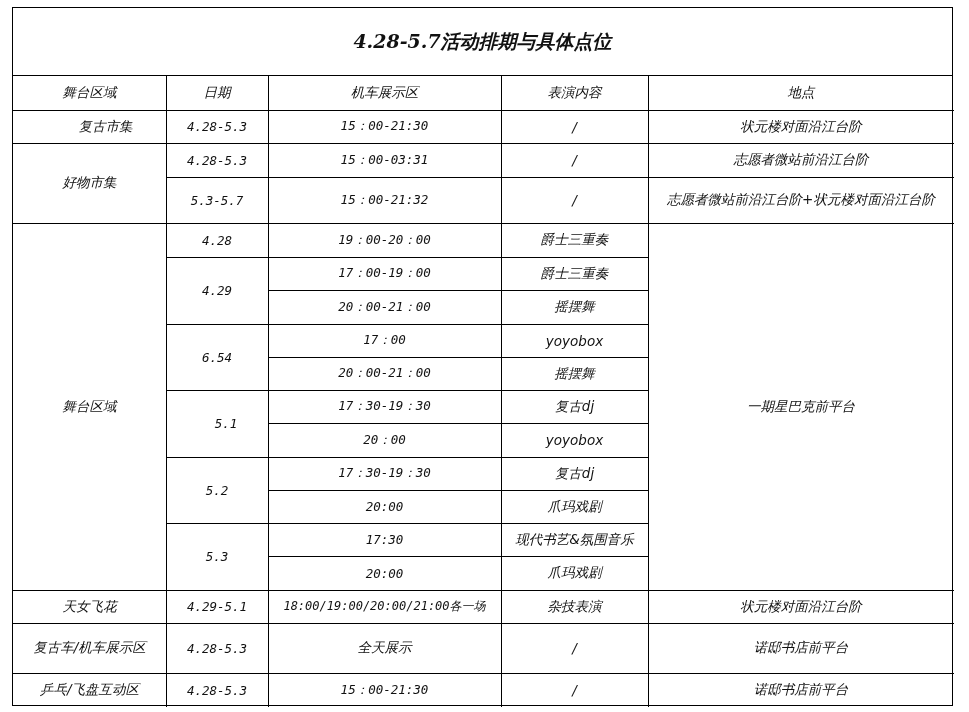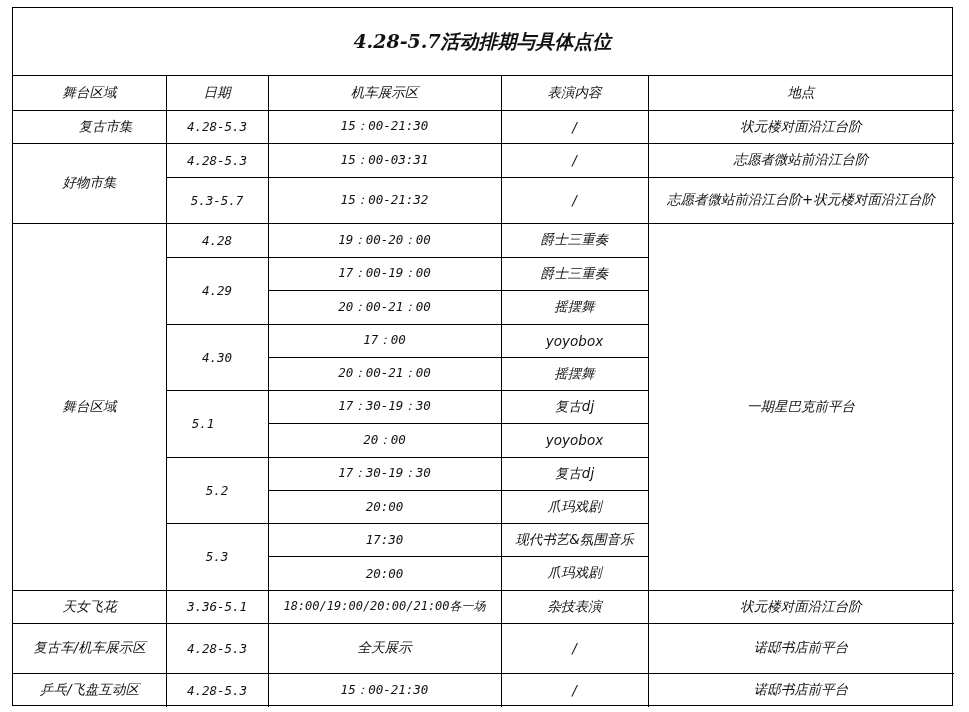--- a/index.html
+++ b/index.html
@@ -51,46 +51,46 @@
   <div class="cell num" style="left:153px;top:215px;width:102px;height:34px">4.28</div>
   <div class="cell num" style="left:255px;top:215px;width:233px;height:34px">19：00-20：00</div>
   <div class="cell" style="left:488px;top:215px;width:147px;height:34px">爵士三重奏</div>
 
   <div class="cell num" style="left:153px;top:249px;width:102px;height:67px">4.29</div>
   <div class="cell num" style="left:255px;top:249px;width:233px;height:33px">17：00-19：00</div>
   <div class="cell" style="left:488px;top:249px;width:147px;height:33px">爵士三重奏</div>
   <div class="cell num" style="left:255px;top:282px;width:233px;height:34px">20：00-21：00</div>
   <div class="cell" style="left:488px;top:282px;width:147px;height:34px">摇摆舞</div>
 
-  <div class="cell num" style="left:153px;top:316px;width:102px;height:66px">4.30</div>
+  <div class="cell num" style="left:153px;top:316px;width:102px;height:66px">6.54</div>
   <div class="cell num" style="left:255px;top:316px;width:233px;height:33px">17：00</div>
   <div class="cell" style="left:488px;top:316px;width:147px;height:33px">yoyobox</div>
   <div class="cell num" style="left:255px;top:349px;width:233px;height:33px">20：00-21：00</div>
   <div class="cell" style="left:488px;top:349px;width:147px;height:33px">摇摆舞</div>
 
-  <div class="cell num" style="left:139px;top:382px;width:102px;height:67px">5.1</div>
+  <div class="cell num" style="left:162px;top:382px;width:102px;height:67px">5.1</div>
   <div class="cell num" style="left:255px;top:382px;width:233px;height:33px">17：30-19：30</div>
   <div class="cell" style="left:488px;top:382px;width:147px;height:33px">复古dj</div>
   <div class="cell num" style="left:255px;top:415px;width:233px;height:34px">20：00</div>
   <div class="cell" style="left:488px;top:415px;width:147px;height:34px">yoyobox</div>
 
   <div class="cell num" style="left:153px;top:449px;width:102px;height:66px">5.2</div>
   <div class="cell num" style="left:255px;top:449px;width:233px;height:33px">17：30-19：30</div>
   <div class="cell" style="left:488px;top:449px;width:147px;height:33px">复古dj</div>
   <div class="cell num" style="left:255px;top:482px;width:233px;height:33px">20:00</div>
   <div class="cell" style="left:488px;top:482px;width:147px;height:33px">爪玛戏剧</div>
 
   <div class="cell num" style="left:153px;top:515px;width:102px;height:67px">5.3</div>
   <div class="cell num" style="left:255px;top:515px;width:233px;height:33px">17:30</div>
   <div class="cell" style="left:488px;top:515px;width:147px;height:33px">现代书艺&amp;氛围音乐</div>
   <div class="cell num" style="left:255px;top:548px;width:233px;height:34px">20:00</div>
   <div class="cell" style="left:488px;top:548px;width:147px;height:34px">爪玛戏剧</div>
 
   <div class="cell" style="left:0;top:582px;width:153px;height:33px">天女飞花</div>
-  <div class="cell num" style="left:153px;top:582px;width:102px;height:33px">3.36-5.1</div>
+  <div class="cell num" style="left:153px;top:582px;width:102px;height:33px">4.29-5.1</div>
   <div class="cell num" style="left:255px;top:582px;width:233px;height:33px;font-size:12px">18:00/19:00/20:00/21:00各一场</div>
   <div class="cell" style="left:488px;top:582px;width:147px;height:33px">杂技表演</div>
   <div class="cell" style="left:635px;top:582px;width:306px;height:33px">状元楼对面沿江台阶</div>
 
   <div class="cell" style="left:0;top:615px;width:153px;height:50px">复古车/机车展示区</div>
   <div class="cell num" style="left:153px;top:615px;width:102px;height:50px">4.28-5.3</div>
   <div class="cell" style="left:255px;top:615px;width:233px;height:50px">全天展示</div>
   <div class="cell" style="left:488px;top:615px;width:147px;height:50px">/</div>
   <div class="cell" style="left:635px;top:615px;width:306px;height:50px">诺邸书店前平台</div>
 

